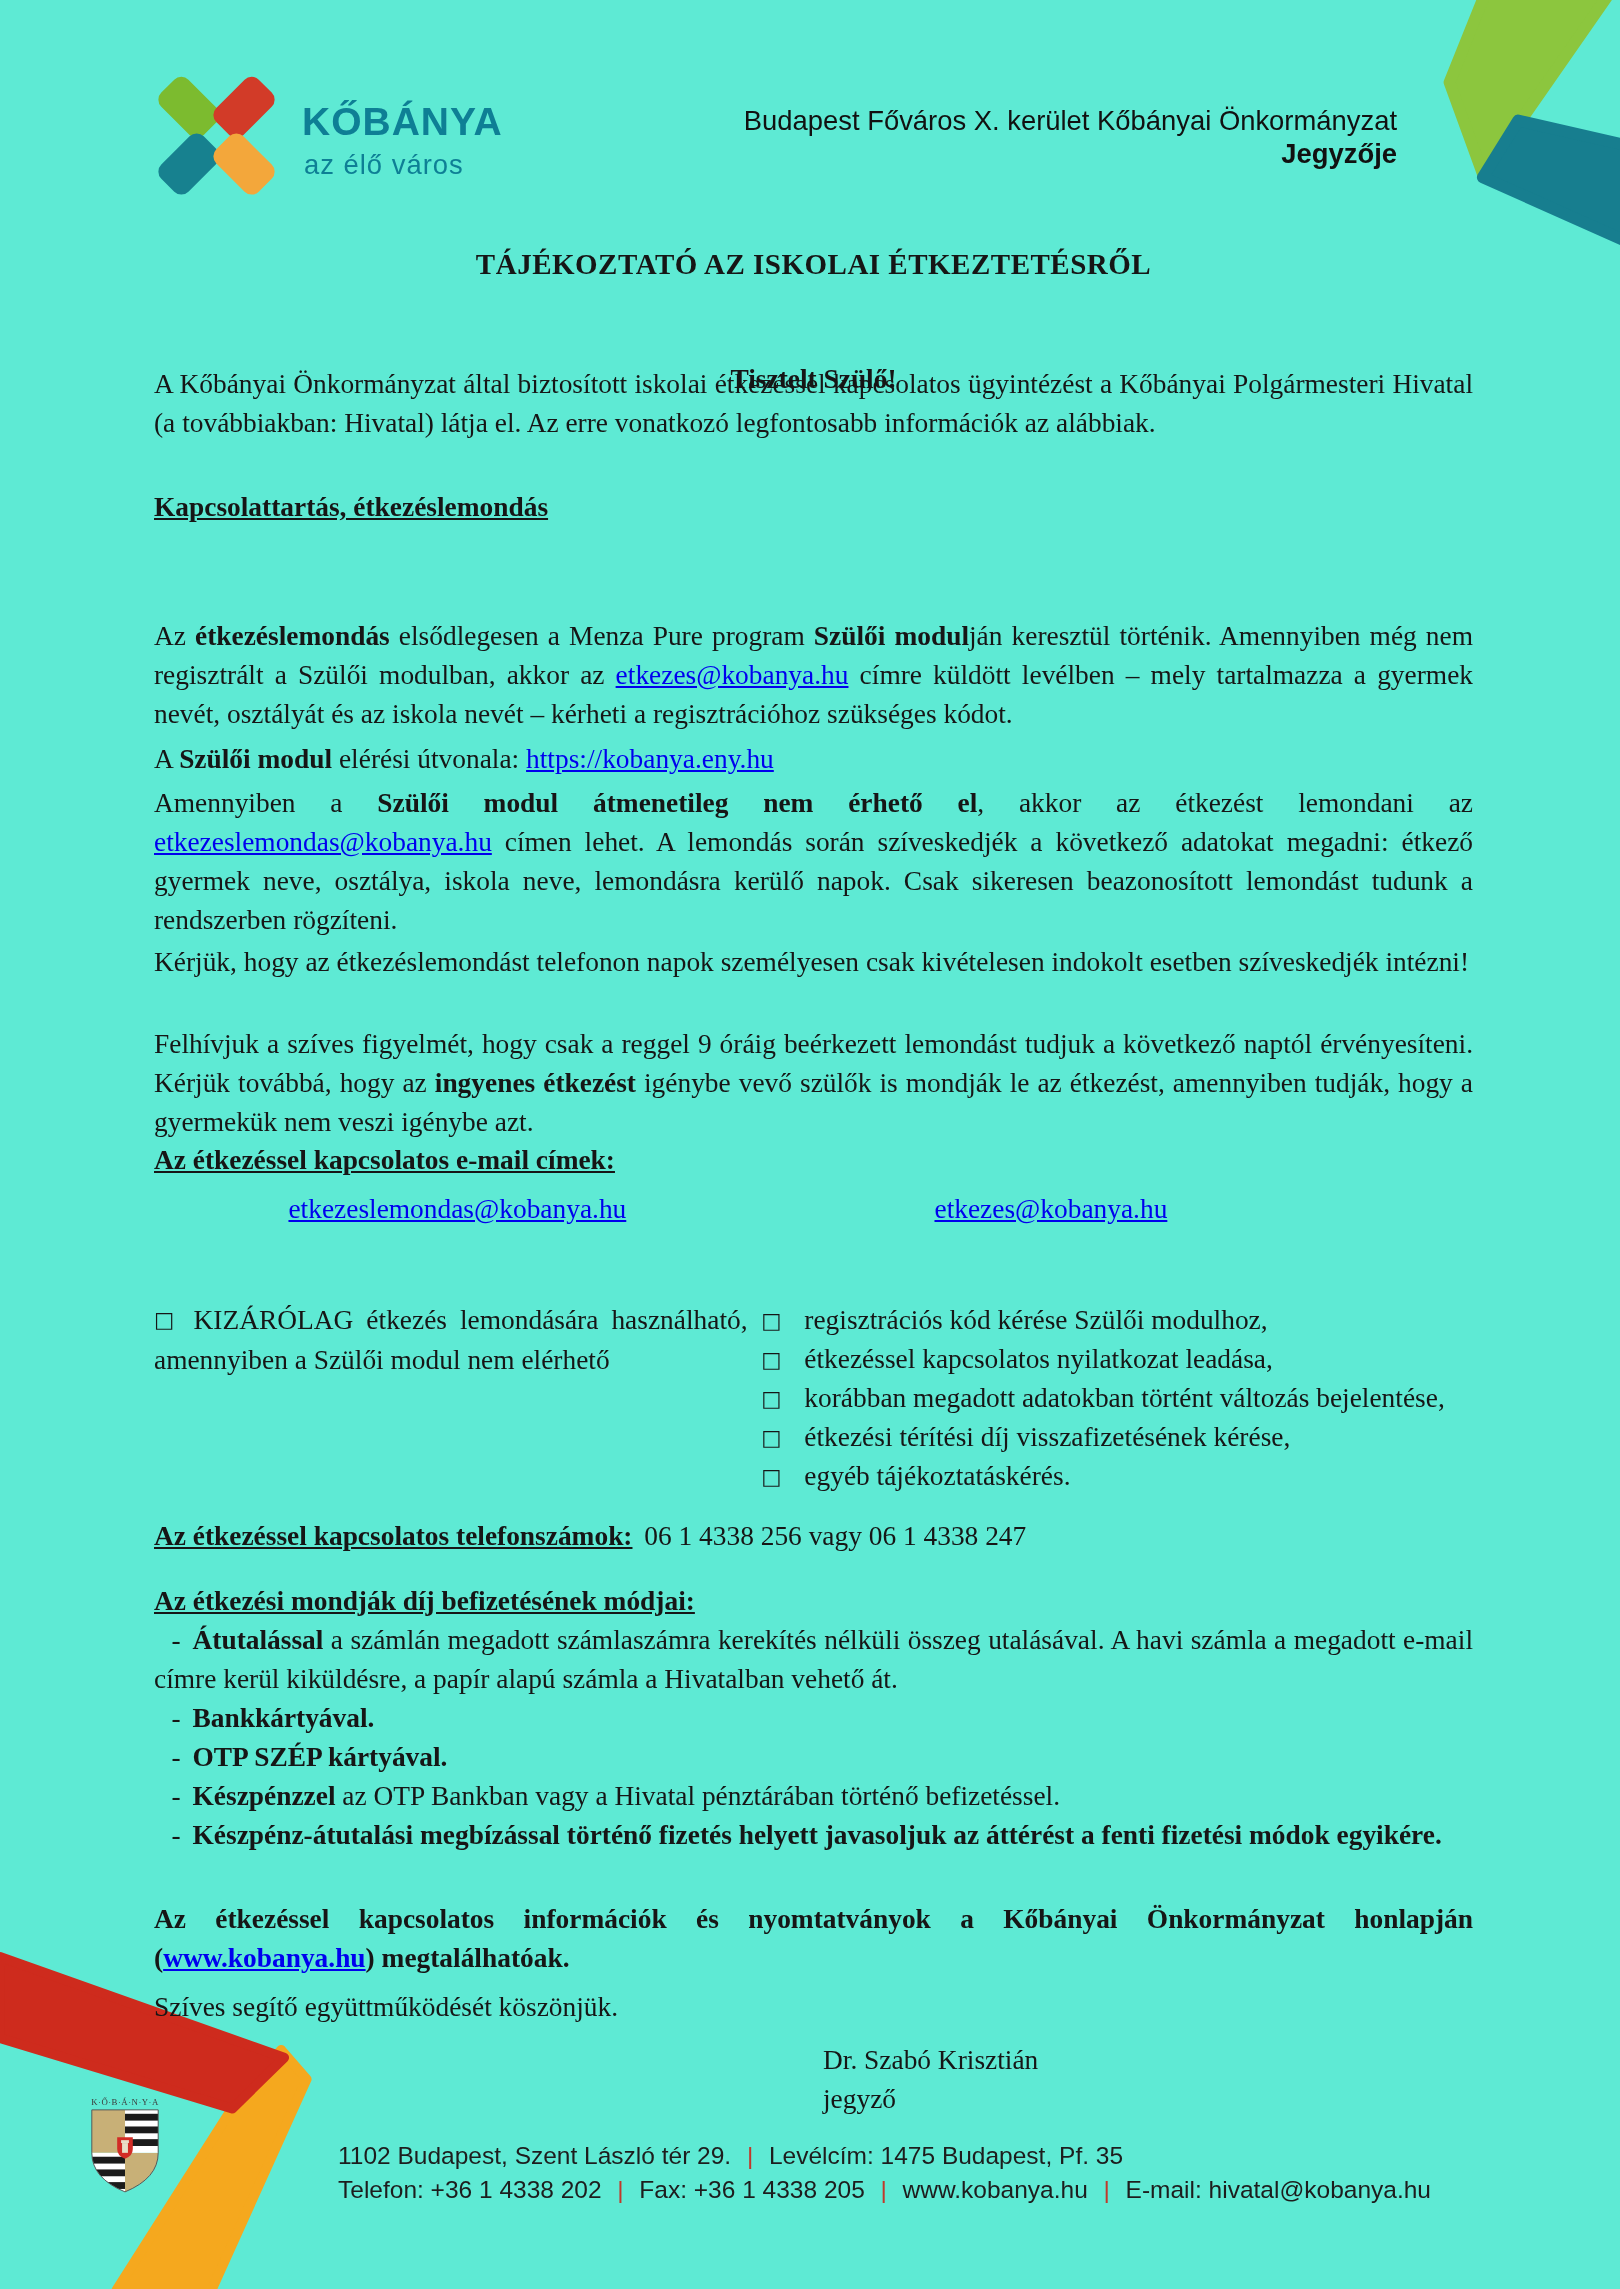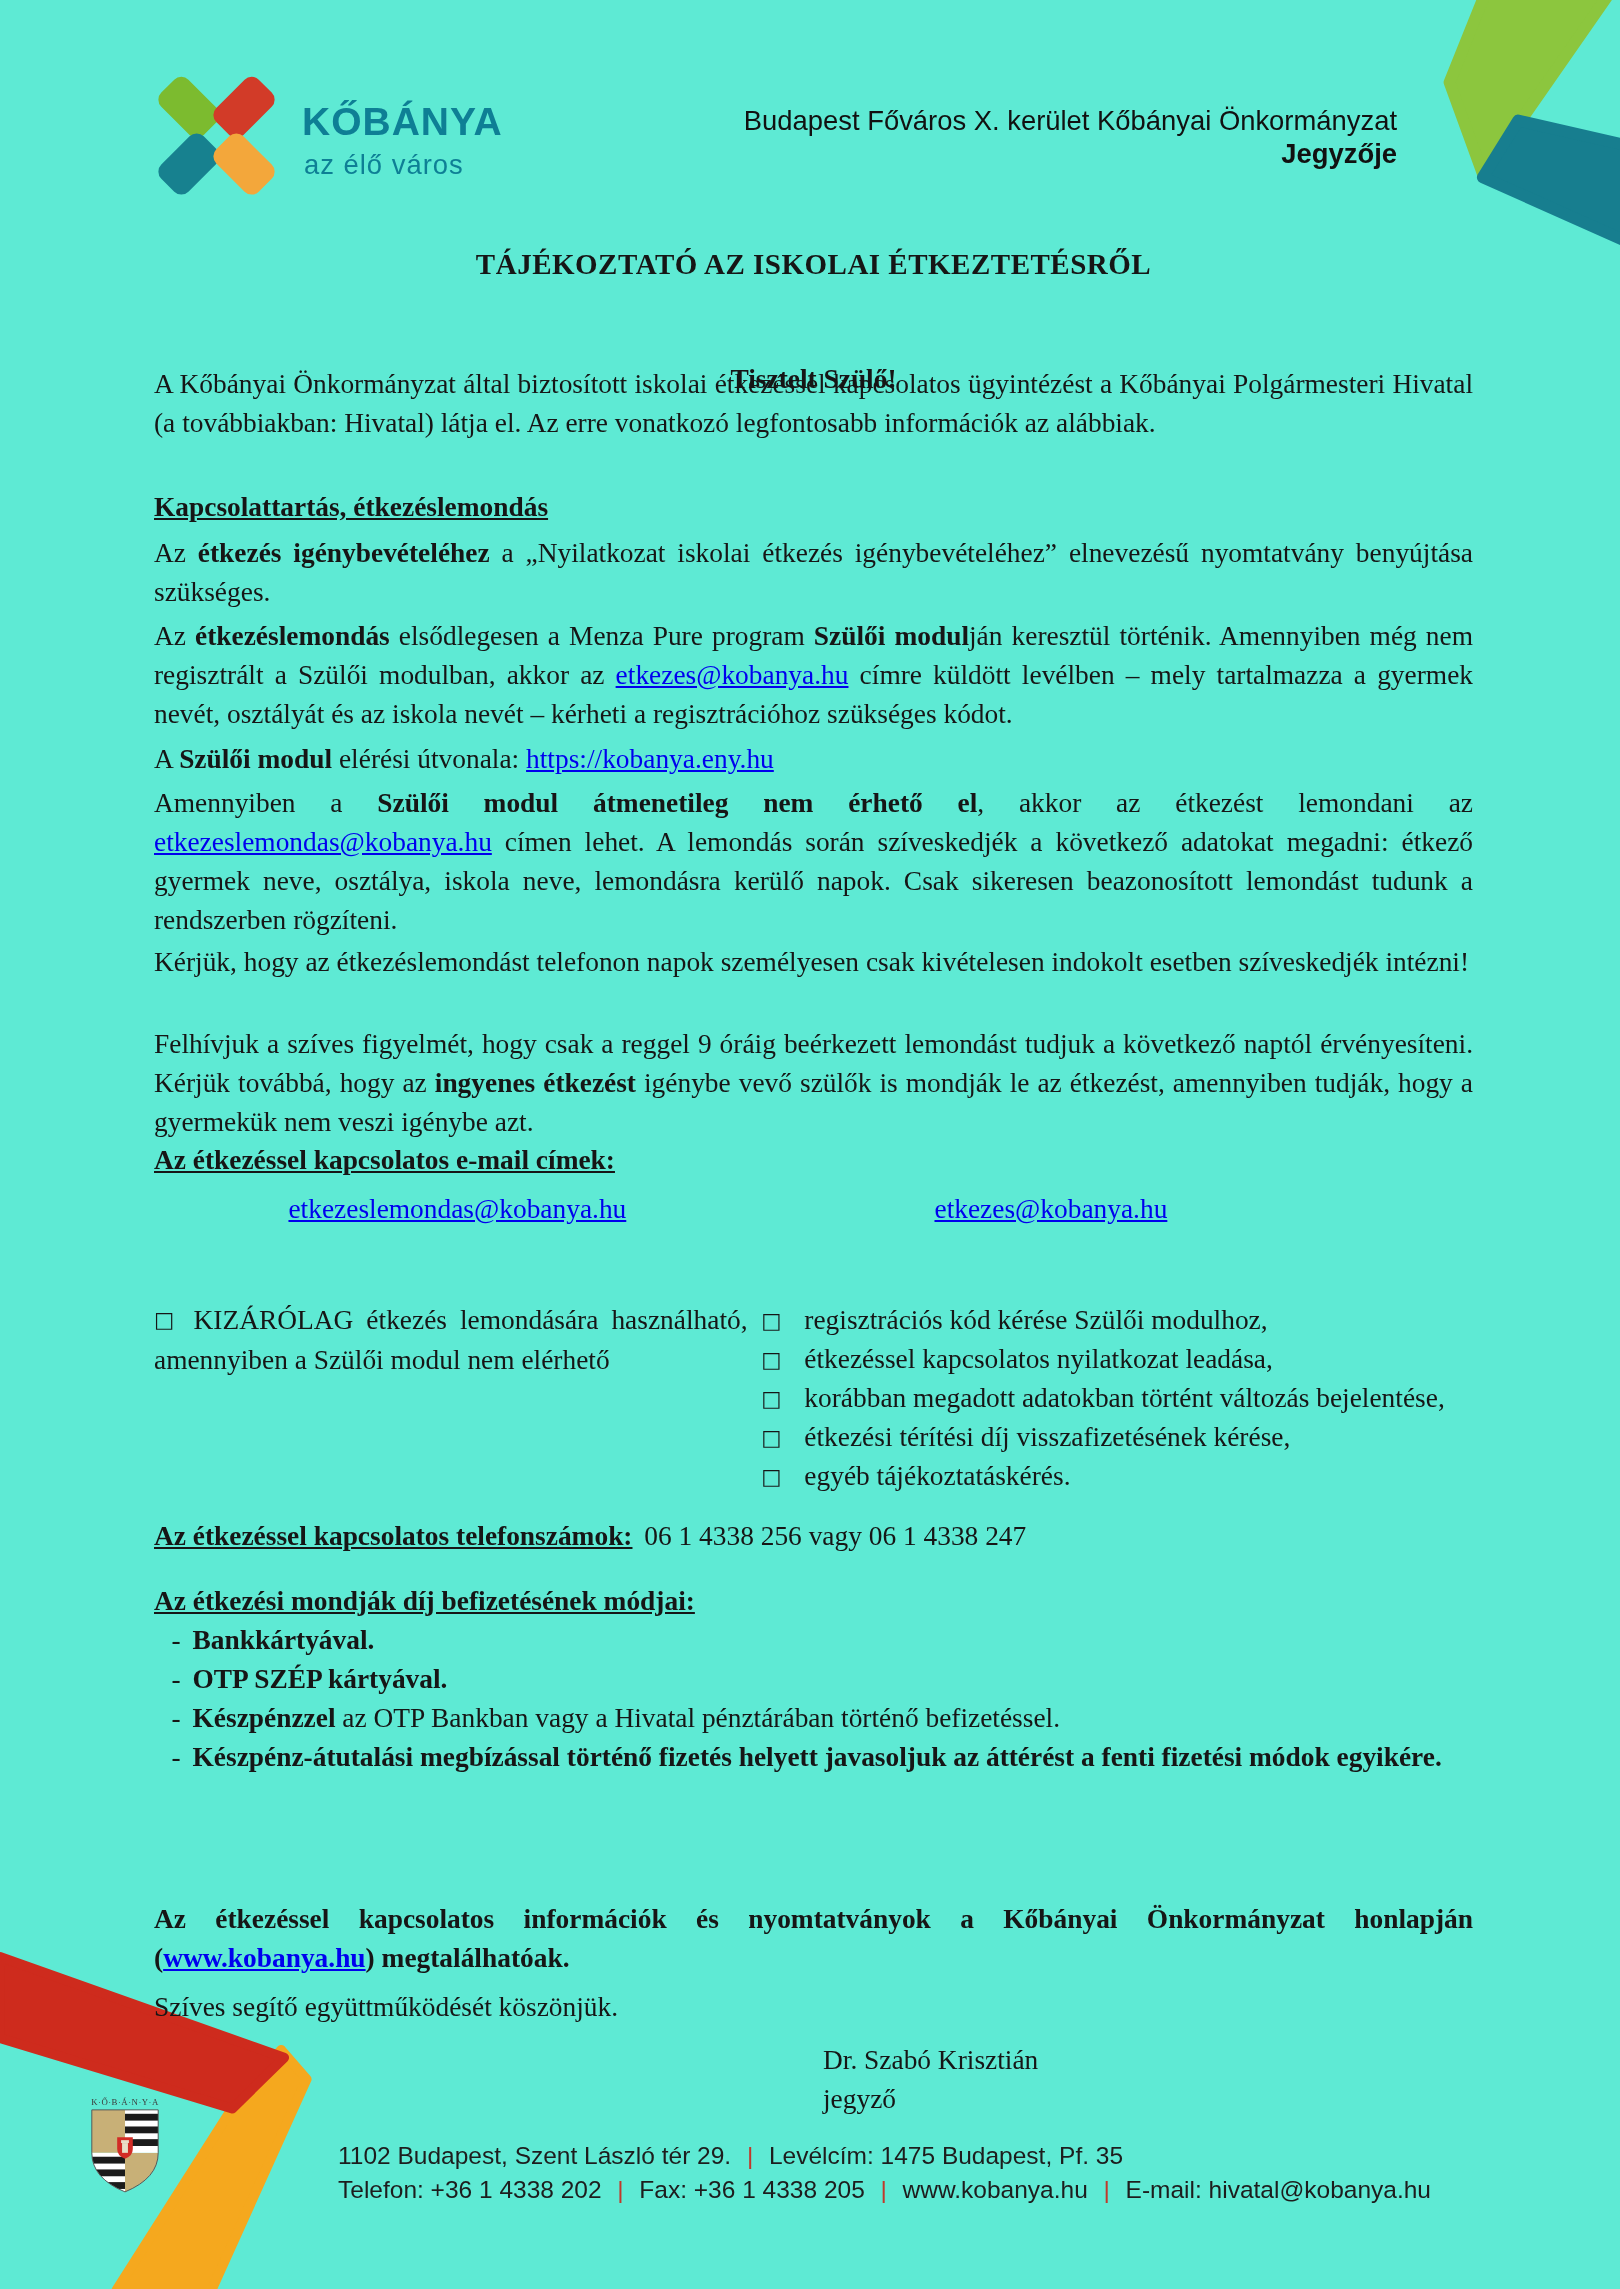--- a/index.html
+++ b/index.html
@@ -64,23 +64,20 @@
     <div>Budapest Főváros X. kerület Kőbányai Önkormányzat</div>
     <div class="org-role">Jegyzője</div>
   </div>
 
   <div class="abs bt center doc-title" style="top:245px;">TÁJÉKOZTATÓ AZ ISKOLAI ÉTKEZTETÉSRŐL</div>
   <div class="abs bt bold" style="top:316px;text-align:center;margin-top:44px;">Tisztelt Szülő!</div>
   <div class="abs bt" style="top:365px;">A Kőbányai Önkormányzat által biztosított iskolai étkezéssel kapcsolatos ügyintézést a Kőbányai Polgármesteri Hivatal (a továbbiakban: Hivatal) látja el. Az erre vonatkozó legfontosabb információk az alábbiak.</div>
 
   <div class="abs bt hdg" style="top:488px;">Kapcsolattartás, étkezéslemondás</div>
 
-  <div class="abs bt" style="top:534px;">
-    <span>Az </span><span class="bold">étkezés igénybevételéhez</span><span> a „Nyilatkozat iskolai étkezés igénybevételéhez” elnevezésű nyomtatvány benyújtása szükséges.</span>
-  </div>
 
   <div class="abs bt" style="top:617px;">
     <span>Az </span><span class="bold">étkezéslemondás</span><span> elsődlegesen a Menza Pure program </span><span class="bold">Szülői modul</span><span>ján keresztül történik. Amennyiben még nem regisztrált a Szülői modulban, akkor az </span><a class="lnk">etkezes@kobanya.hu</a><span> címre küldött levélben – mely tartalmazza a gyermek nevét, osztályát és az iskola nevét – kérheti a regisztrációhoz szükséges kódot.</span>
   </div>
 
   <div class="abs bt" style="top:740px;text-align:left;">
     <span>A </span><span class="bold">Szülői modul</span><span> elérési útvonala: </span><a class="lnk">https://kobanya.eny.hu</a>
   </div>
 
   <div class="abs bt" style="top:784px;">
@@ -133,20 +130,23 @@
     </div>
   </div>
 
   <div class="abs bt" style="top:1517px;text-align:left;">
     <span class="hdg">Az étkezéssel kapcsolatos telefonszámok:</span><span class="numbers">06 1 4338 256 vagy 06 1 4338 247</span>
   </div>
 
   <div class="abs bt hdg" style="top:1582px;">Az étkezési mondják díj befizetésének módjai:</div>
 
   <div class="abs bt" style="top:1621px;">
+    <p class="pay-item">
+      <span class="dash">-</span><span class="bold">Átutalással</span><span> a számlán megadott számlaszámra kerekítés nélküli összeg utalásával. A havi számla a megadott e-mail címre kerül kiküldésre, a papír alapú számla a Hivatalban vehető át.</span>
+    </p>
     <p class="pay-item">
       <span class="dash">-</span><span class="bold">Bankkártyával.</span><span></span>
     </p>
     <p class="pay-item">
       <span class="dash">-</span><span class="bold">OTP SZÉP kártyával.</span><span></span>
     </p>
     <p class="pay-item">
       <span class="dash">-</span><span class="bold">Készpénzzel</span><span> az OTP Bankban vagy a Hivatal pénztárában történő befizetéssel.</span>
     </p>
     <p class="pay-item">

